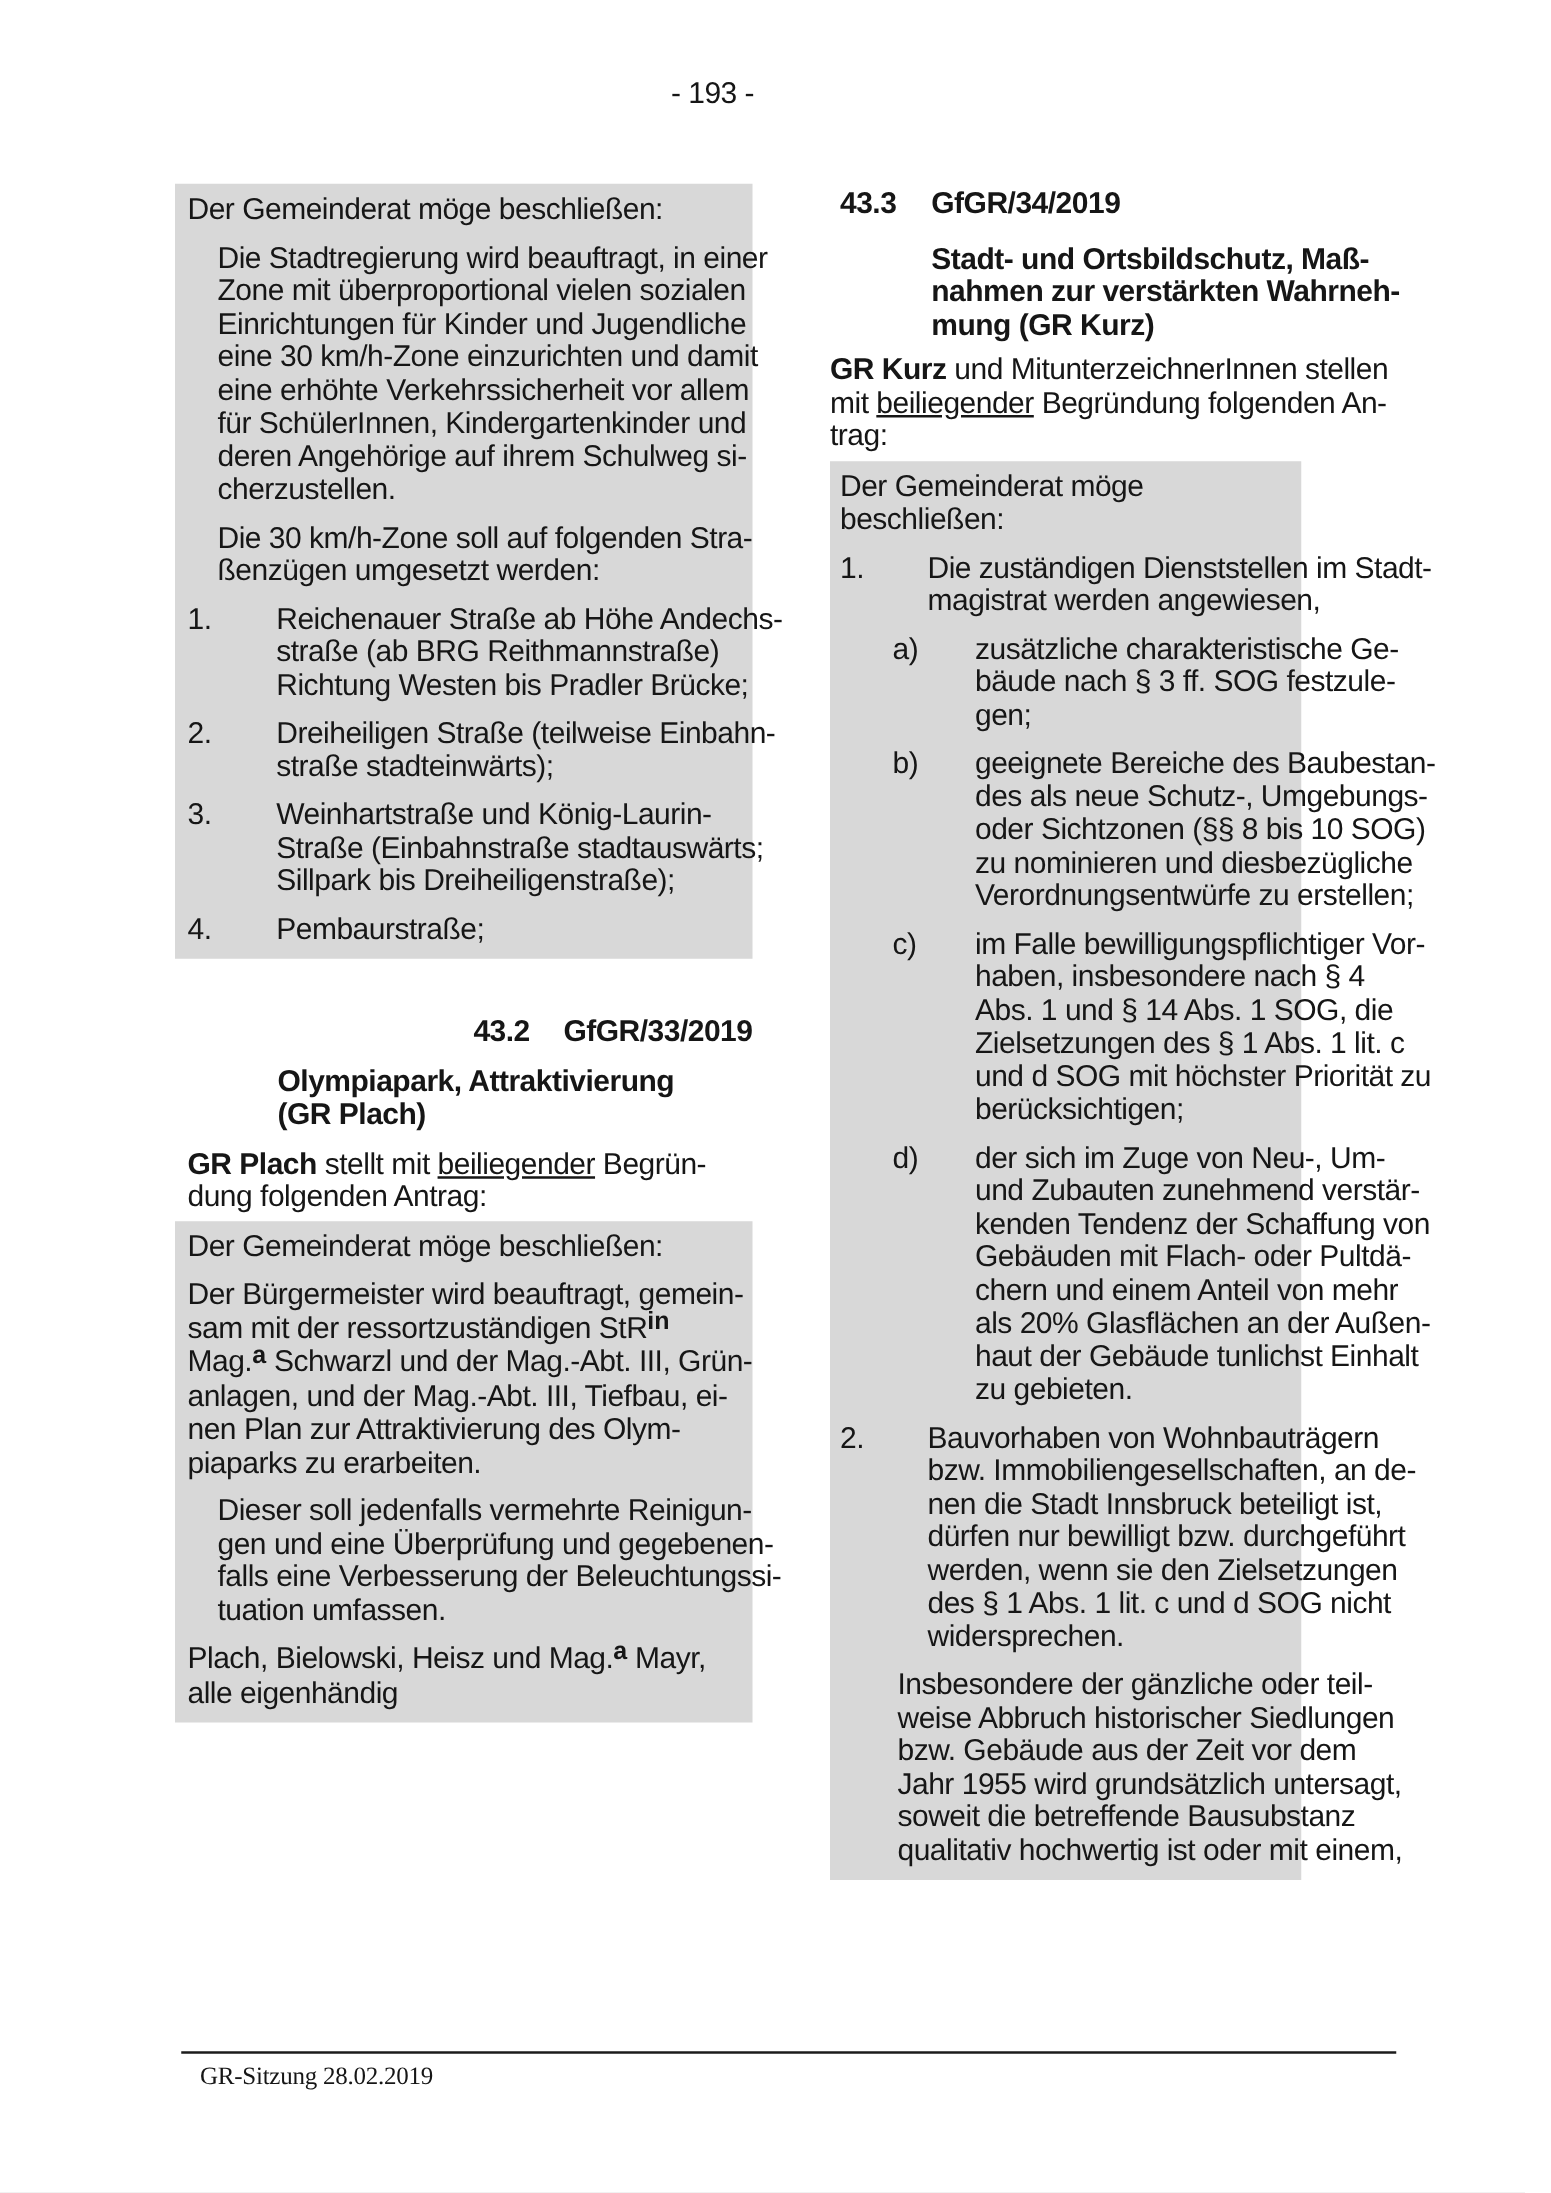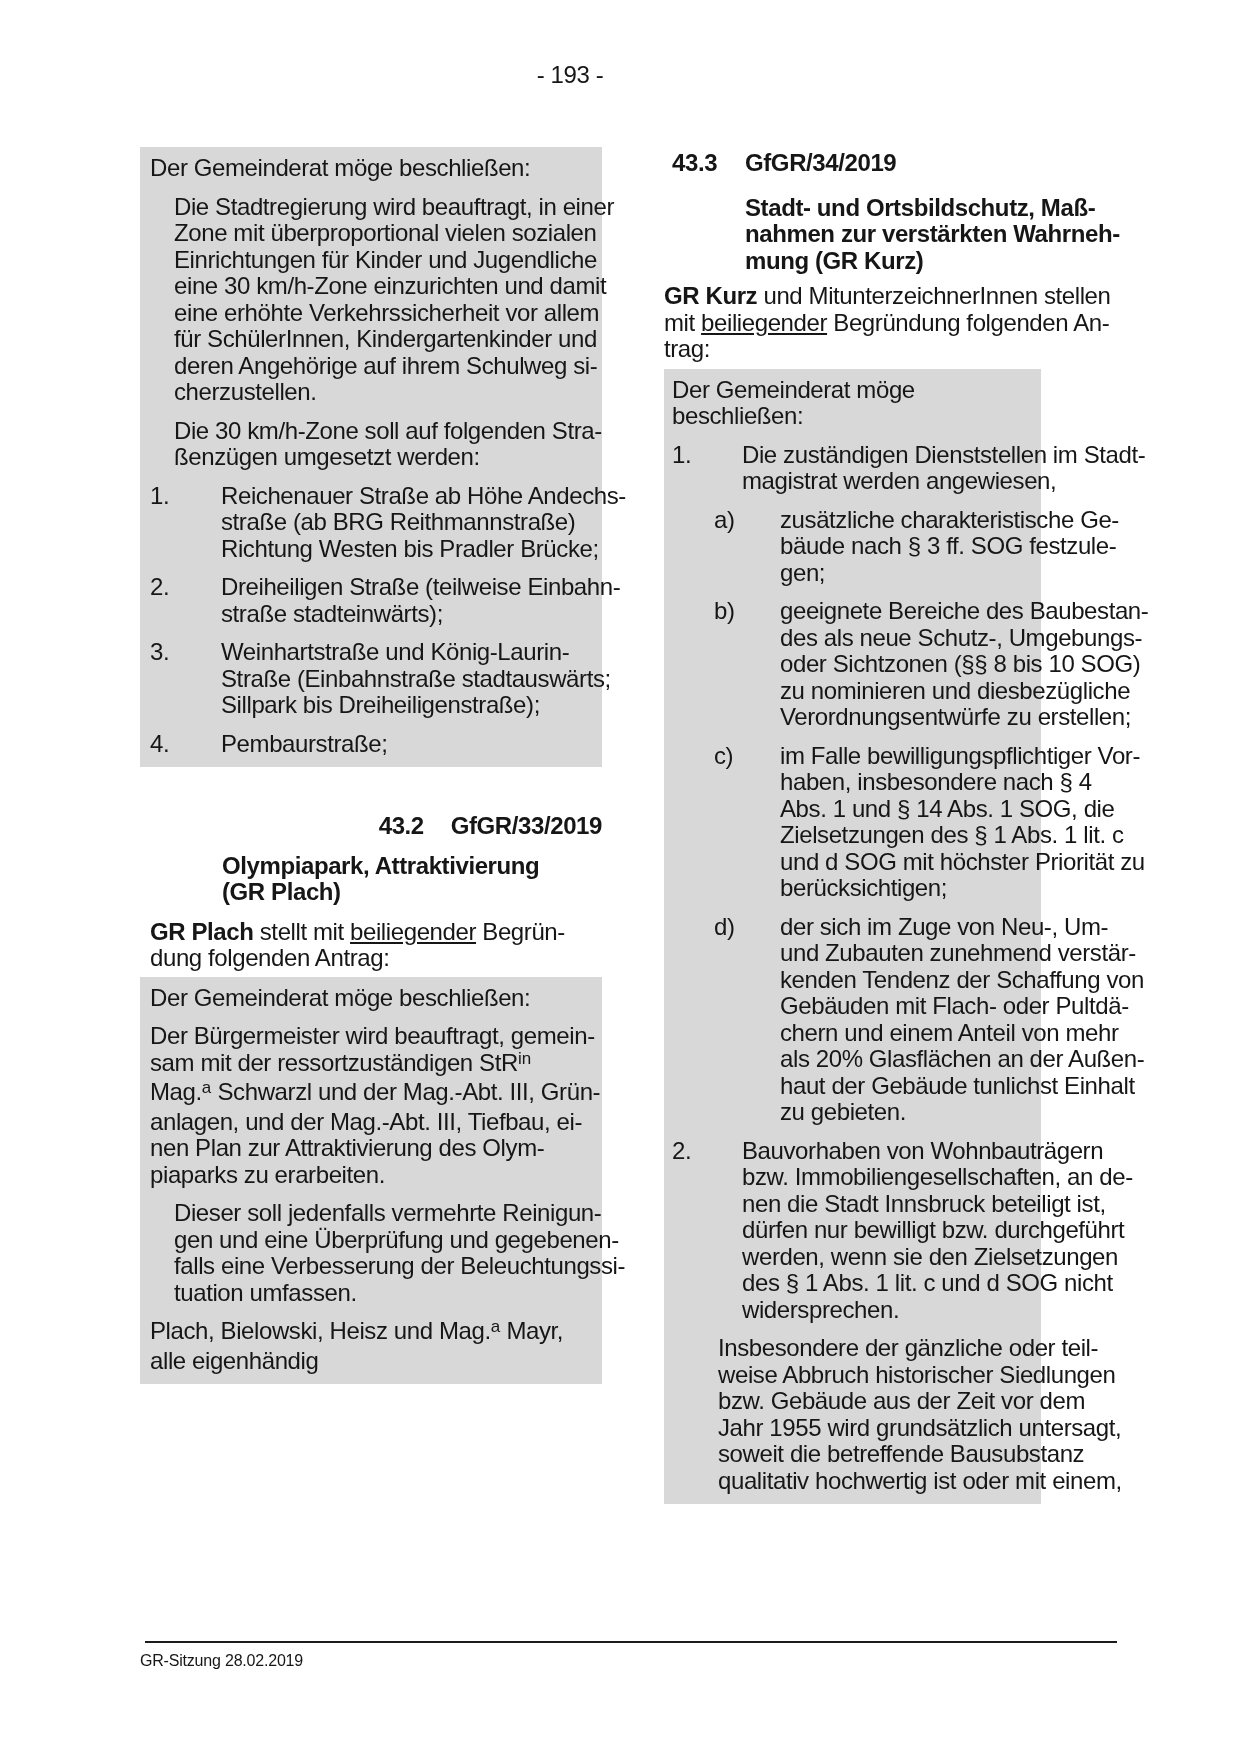--- a/index.html
+++ b/index.html
@@ -42,28 +42,28 @@
   .hnum-right{flex:0 0 73px;}
   .htitle{font-weight:bold;white-space:pre;}
   .htitle-left{margin:13px 0 0 82px;}
   .htitle-right{margin:18px 0 0 81px;line-height:26.5px;}
   .intro{margin:13px 0 0 10px;}
   .intro-right{margin:9px 0 0 0;}
   .box2{margin-top:5px;}
   .gray-top-right{margin-top:6px;}
   .b{font-weight:bold;}
   .u{text-decoration:underline;}
-  .sup{font-size:17px;position:relative;top:-7px;letter-spacing:0;}
+  .sup{font-size:20px;position:relative;top:-7px;letter-spacing:0;font-weight:bold;}
   .footer-line{
     position:absolute;left:145px;top:1641px;width:972px;height:2px;
     background:#1c1c1c;
   }
   .footer-text{
-    position:absolute;left:140px;top:1648px;
-    font-size:16px;letter-spacing:-0.2px;
+    position:absolute;left:160px;top:1648px;
+    font-size:20px;letter-spacing:-0.2px;font-family:Liberation Serif, serif;
   }
 </style>
 </head>
 <body>
 
 <div class="page">
 
   <div class="pageno">- 193 -</div>
 
   <section class="col col-left">

